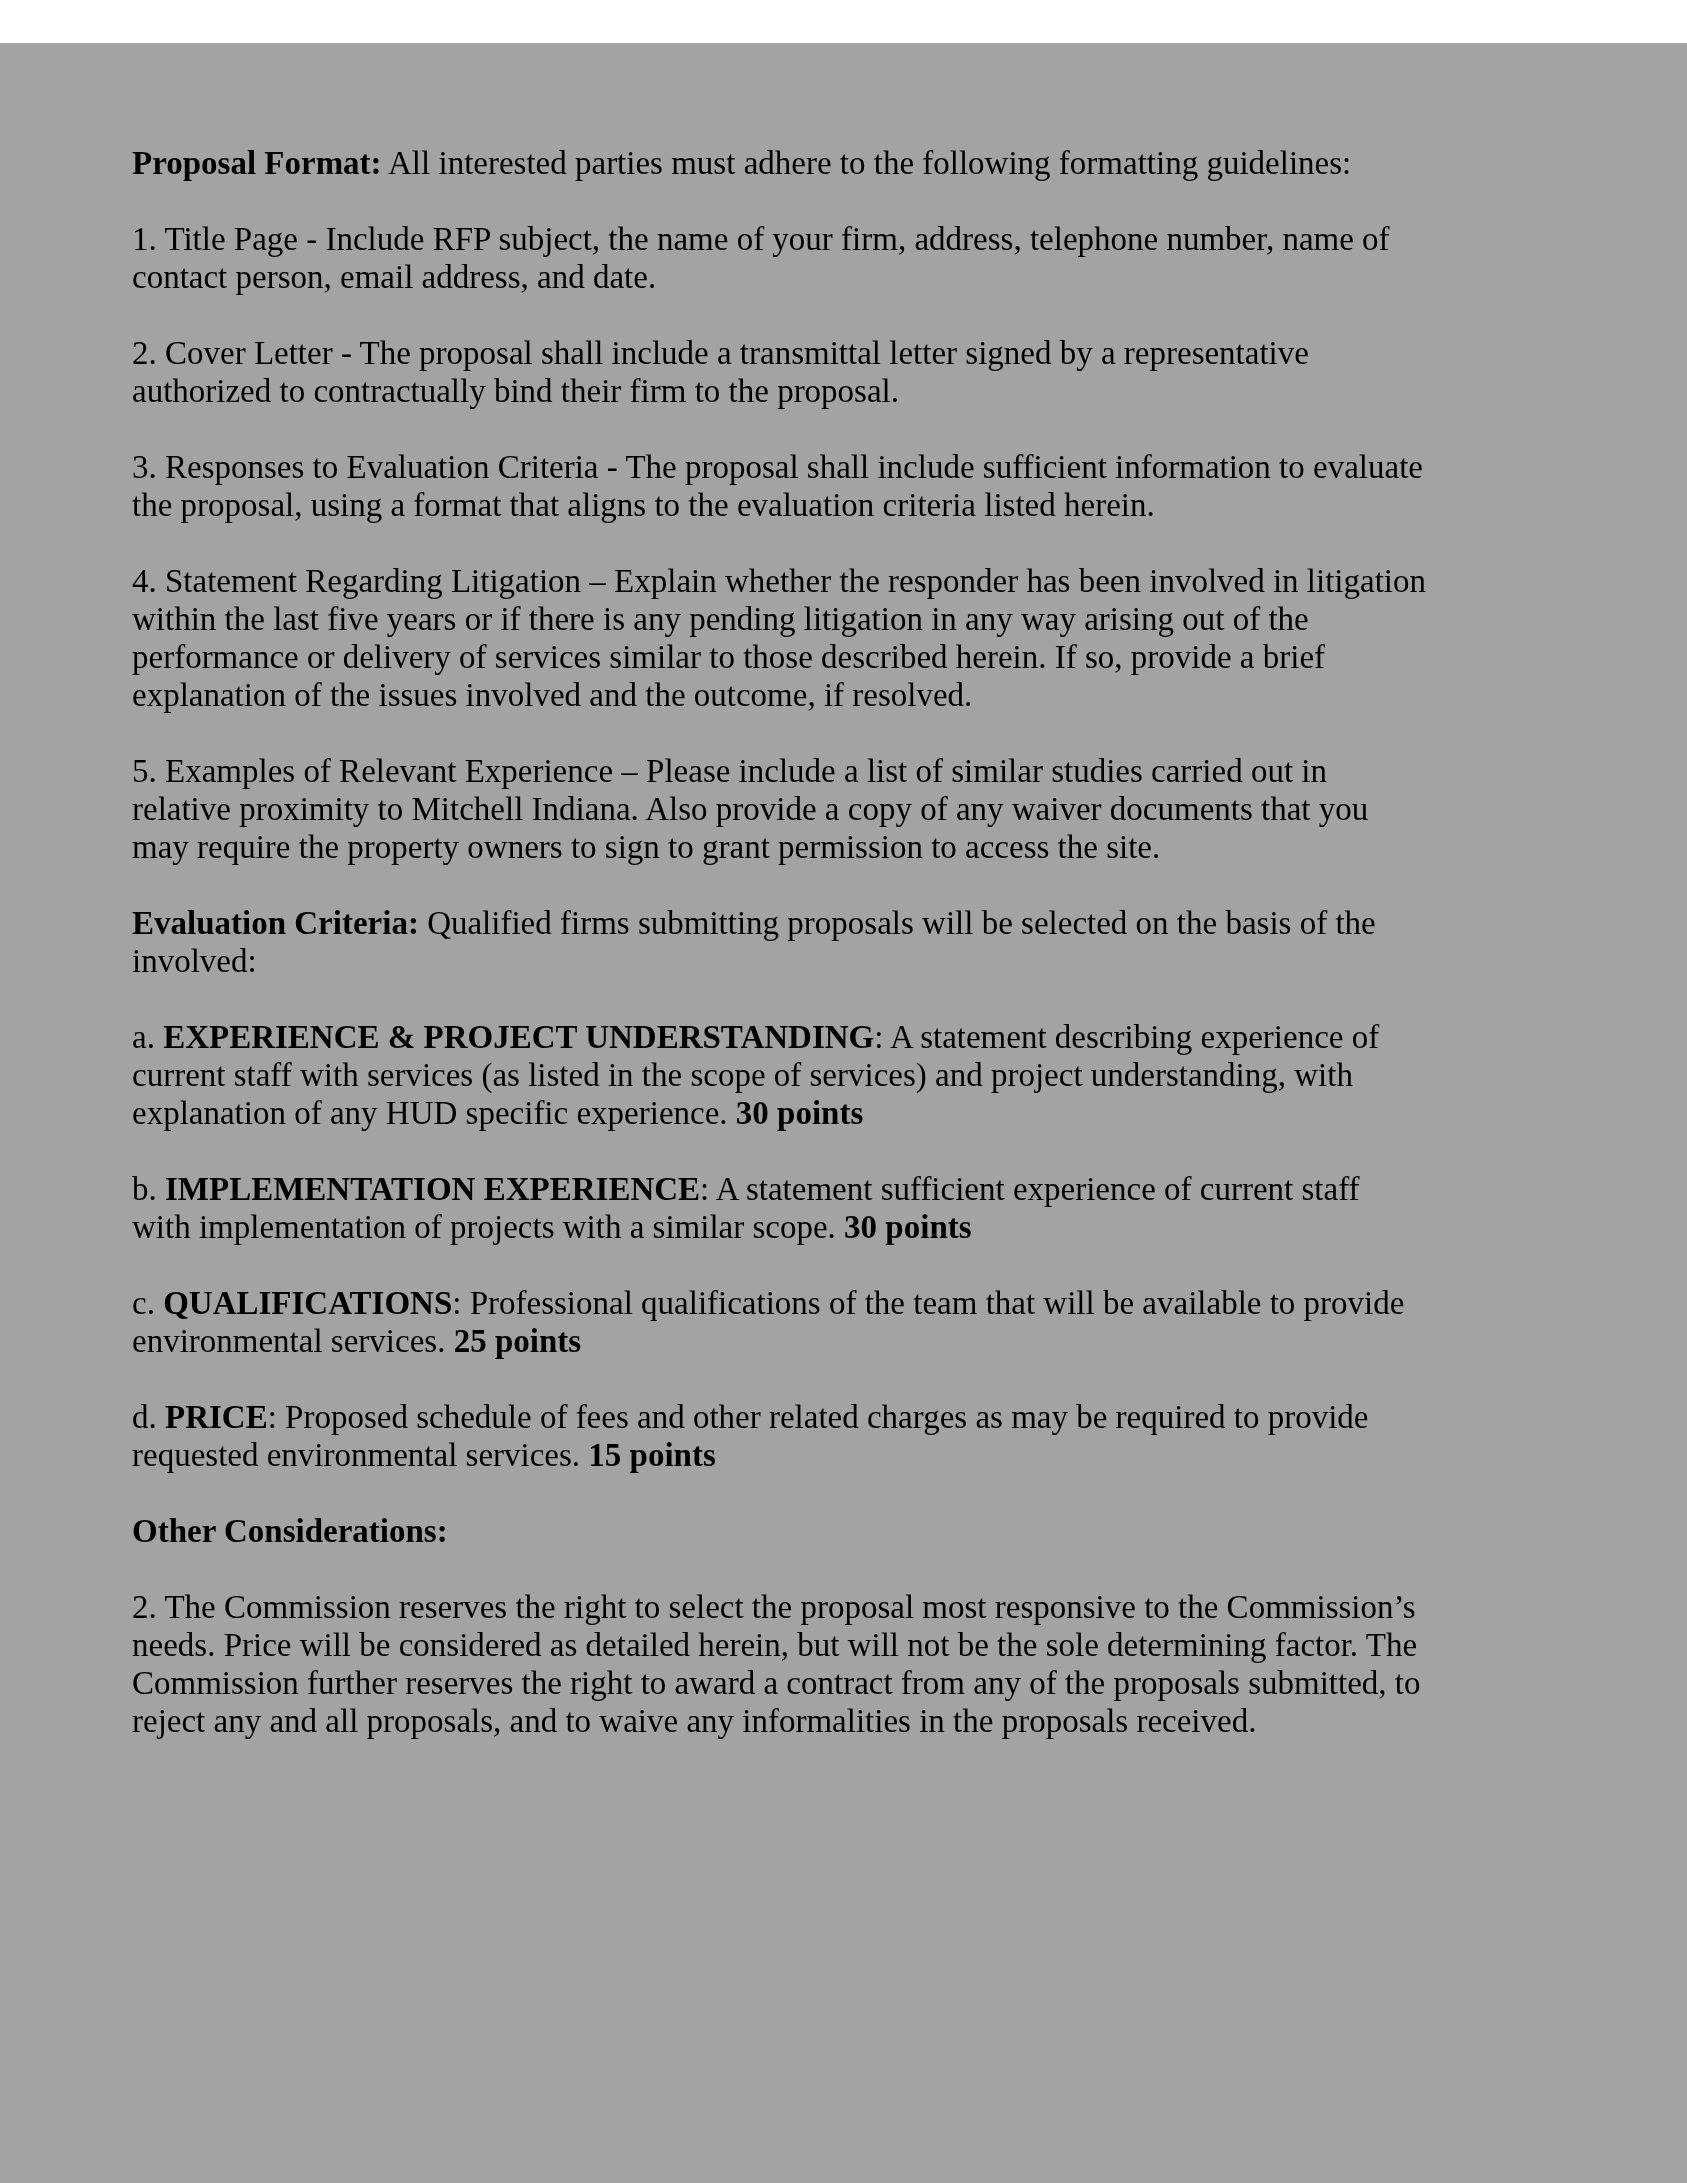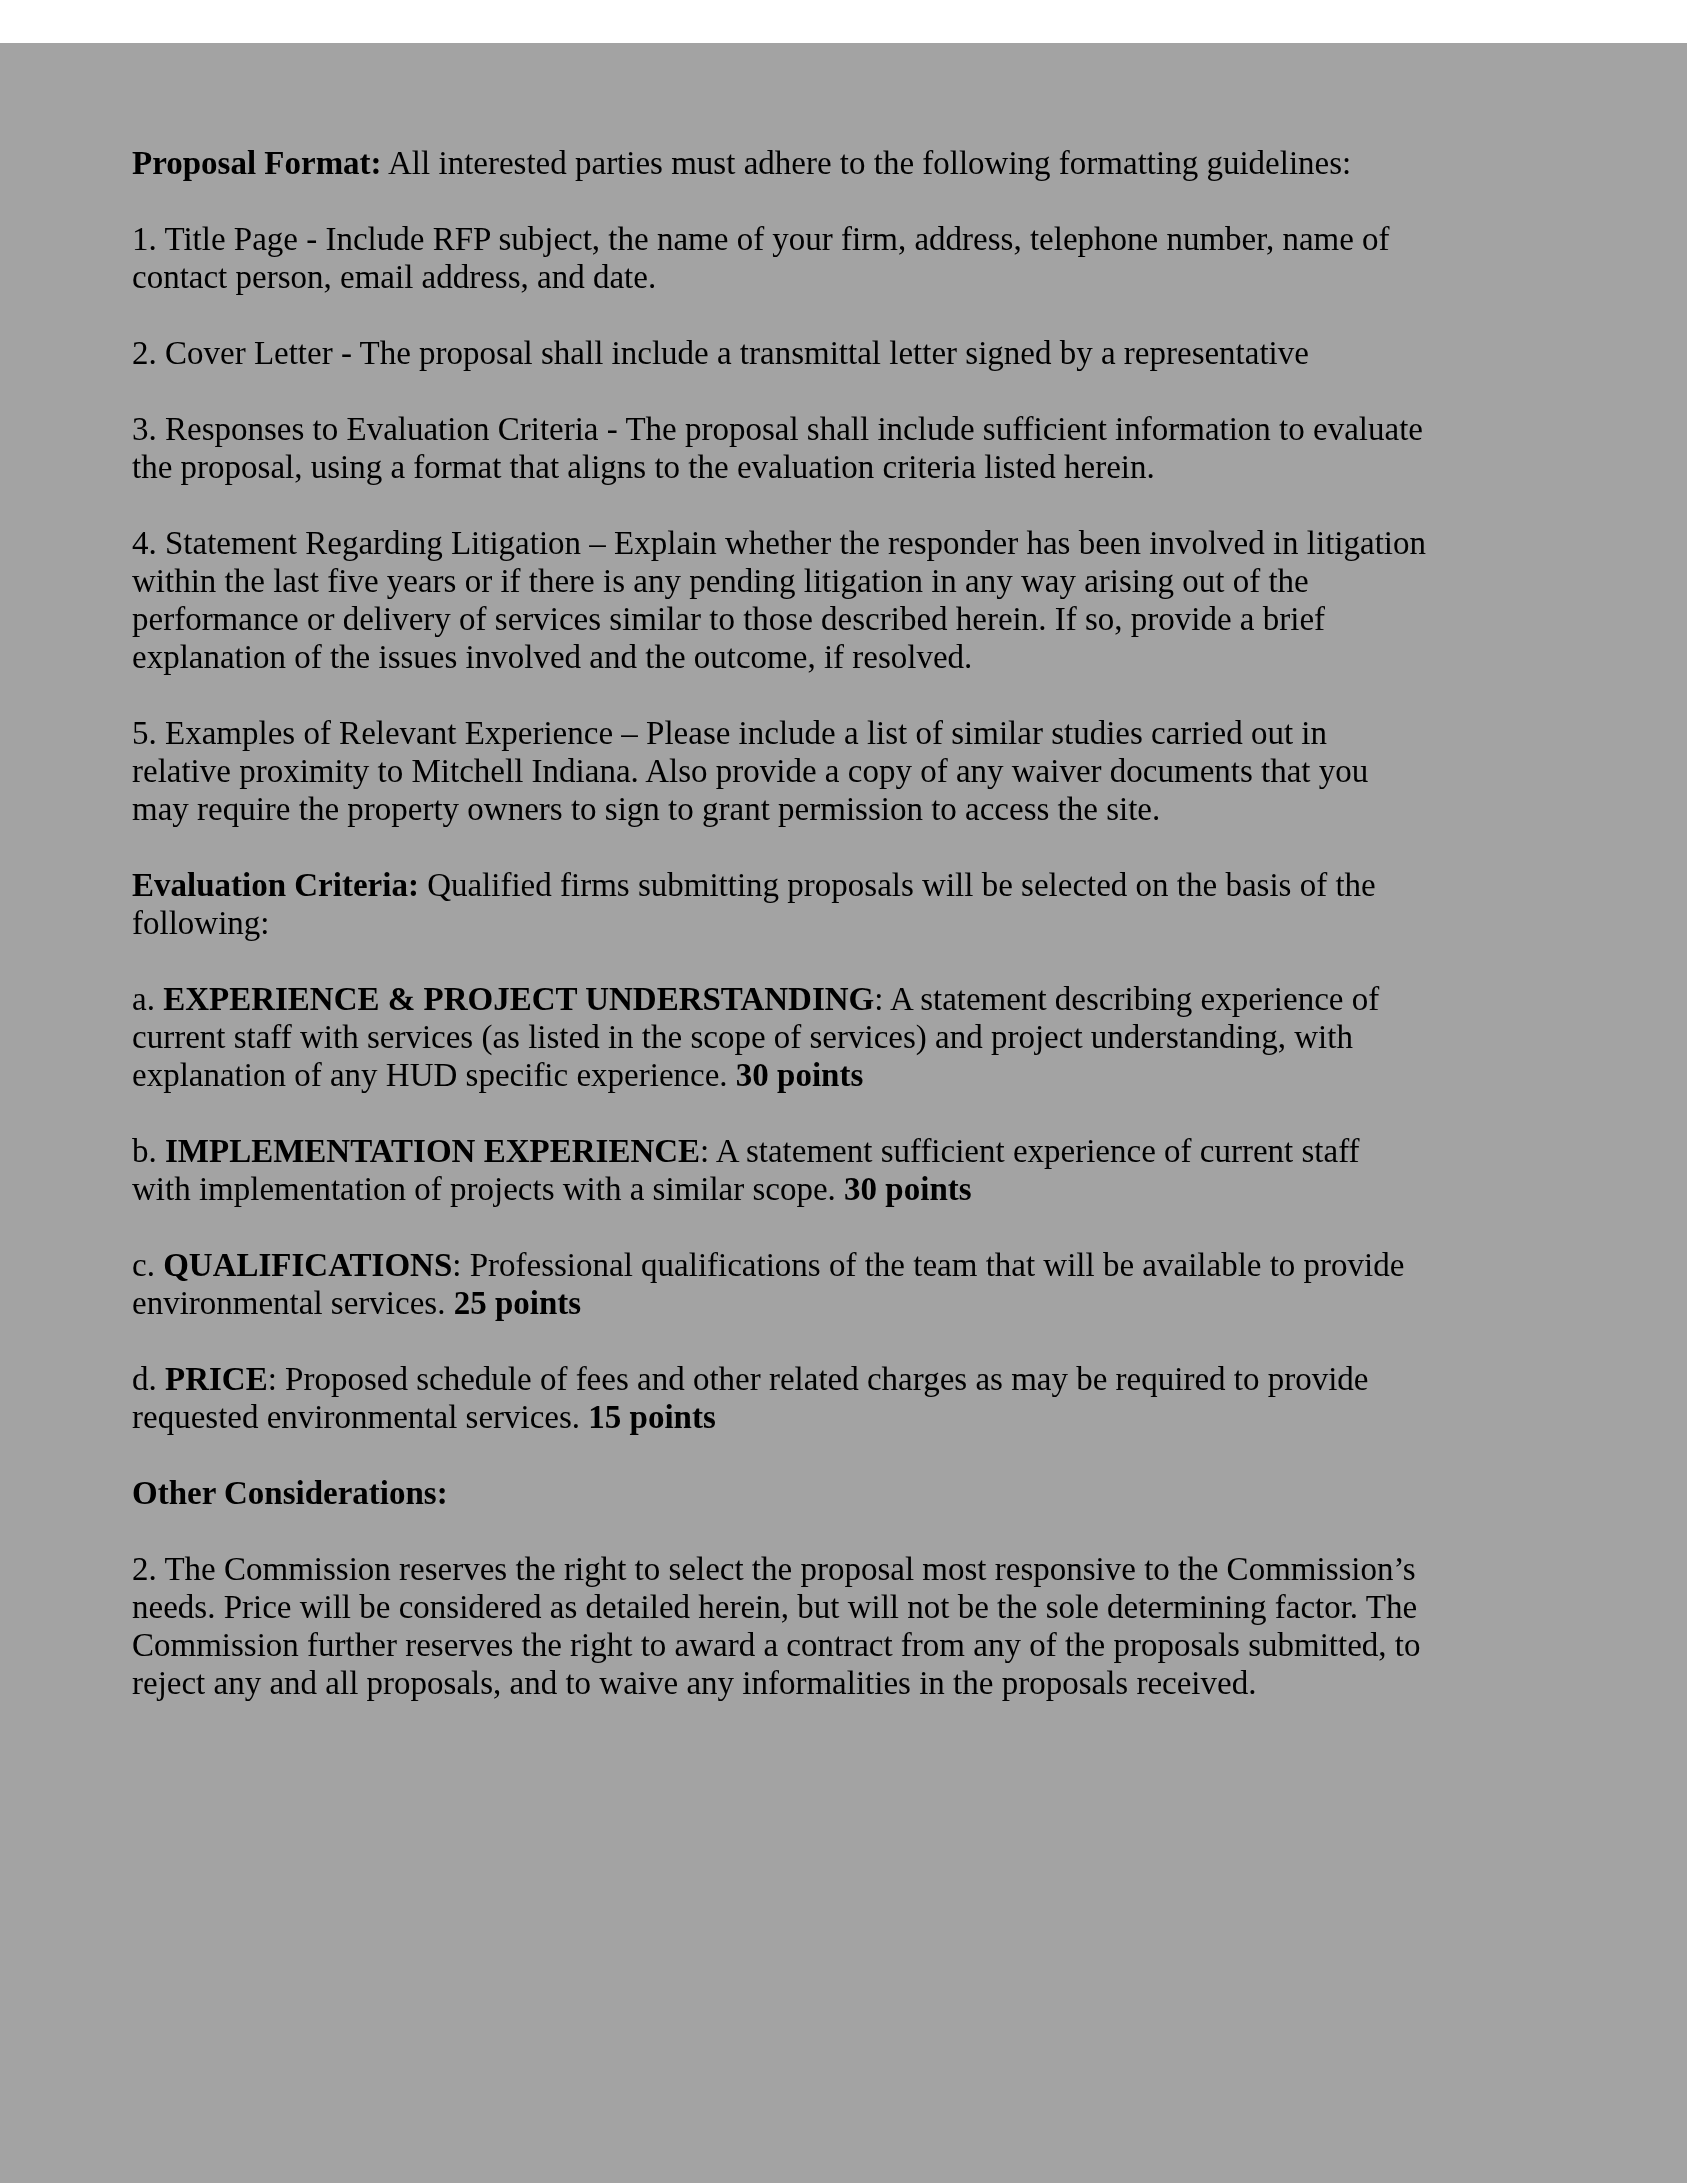--- a/index.html
+++ b/index.html
@@ -31,25 +31,25 @@
     font-weight: 700;
   }
 </style>
 </head>
 <body>
 
 <div class="page">
   <div class="content" id="doc">
       <p><span class="b">Proposal Format:</span><span> All interested parties must adhere to the following formatting guidelines:</span></p>
       <p><span>1. Title Page - Include RFP subject, the name of your firm, address, telephone number, name of</span><br><span>contact person, email address, and date.</span></p>
-      <p><span>2. Cover Letter - The proposal shall include a transmittal letter signed by a representative</span><br></p>
+      <p><span>2. Cover Letter - The proposal shall include a transmittal letter signed by a representative</span><br><span>authorized to contractually bind their firm to the proposal.</span></p>
       <p><span>3. Responses to Evaluation Criteria - The proposal shall include sufficient information to evaluate</span><br><span>the proposal, using a format that aligns to the evaluation criteria listed herein.</span></p>
       <p><span>4. Statement Regarding Litigation – Explain whether the responder has been involved in litigation</span><br><span>within the last five years or if there is any pending litigation in any way arising out of the</span><br><span>performance or delivery of services similar to those described herein. If so, provide a brief</span><br><span>explanation of the issues involved and the outcome, if resolved.</span></p>
       <p><span>5. Examples of Relevant Experience – Please include a list of similar studies carried out in</span><br><span>relative proximity to Mitchell Indiana. Also provide a copy of any waiver documents that you</span><br><span>may require the property owners to sign to grant permission to access the site.</span></p>
-      <p><span class="b">Evaluation Criteria:</span><span> Qualified firms submitting proposals will be selected on the basis of the</span><br><span>following:</span></p>
+      <p><span class="b">Evaluation Criteria:</span><span> Qualified firms submitting proposals will be selected on the basis of the</span><br><span>involved:</span></p>
       <p><span>a. </span><span class="b">EXPERIENCE &amp; PROJECT UNDERSTANDING</span><span>: A statement describing experience of</span><br><span>current staff with services (as listed in the scope of services) and project understanding, with</span><br><span>explanation of any HUD specific experience. </span><span class="b">30 points</span></p>
       <p><span>b. </span><span class="b">IMPLEMENTATION EXPERIENCE</span><span>: A statement sufficient experience of current staff</span><br><span>with implementation of projects with a similar scope. </span><span class="b">30 points</span></p>
       <p><span>c. </span><span class="b">QUALIFICATIONS</span><span>: Professional qualifications of the team that will be available to provide</span><br><span>environmental services. </span><span class="b">25 points</span></p>
       <p><span>d. </span><span class="b">PRICE</span><span>: Proposed schedule of fees and other related charges as may be required to provide</span><br><span>requested environmental services. </span><span class="b">15 points</span></p>
       <p><span class="b">Other Considerations:</span></p>
       <p><span>2. The Commission reserves the right to select the proposal most responsive to the Commission’s</span><br><span>needs. Price will be considered as detailed herein, but will not be the sole determining factor. The</span><br><span>Commission further reserves the right to award a contract from any of the proposals submitted, to</span><br><span>reject any and all proposals, and to waive any informalities in the proposals received.</span></p>
     </div>
 </div>
 
 

